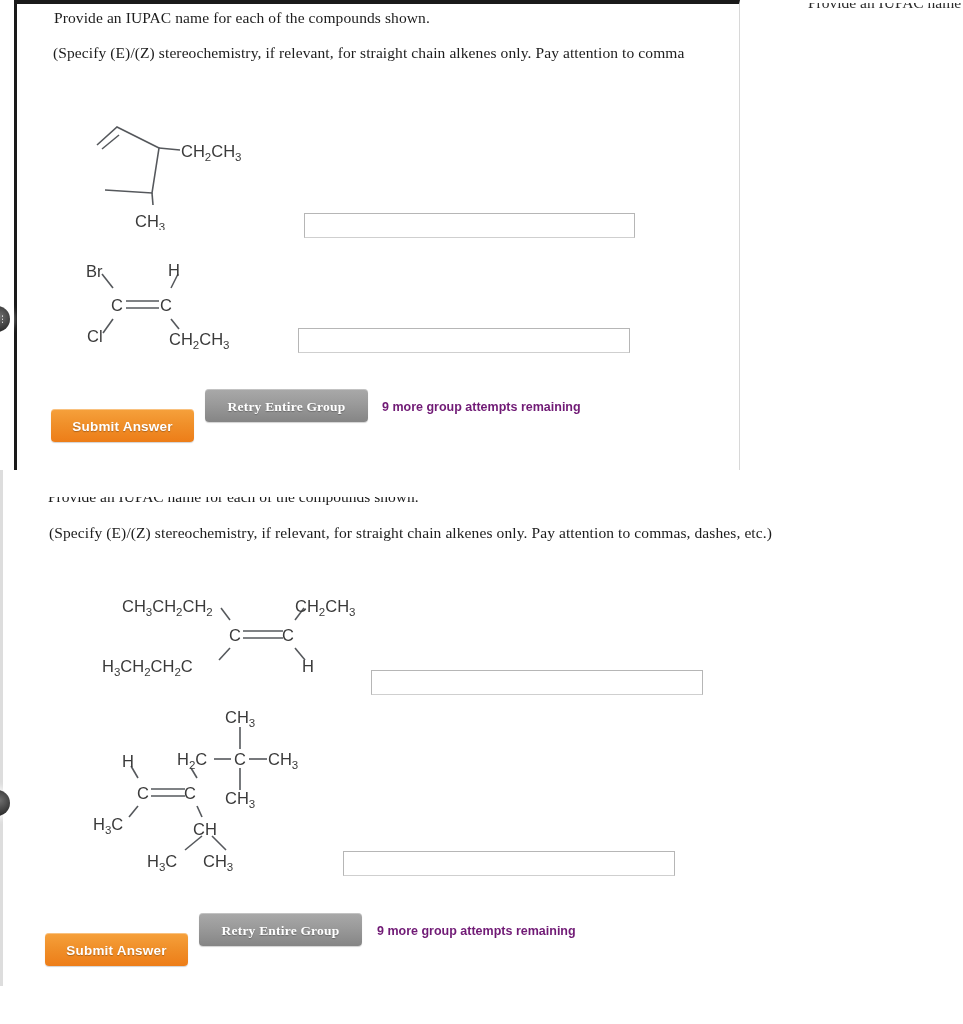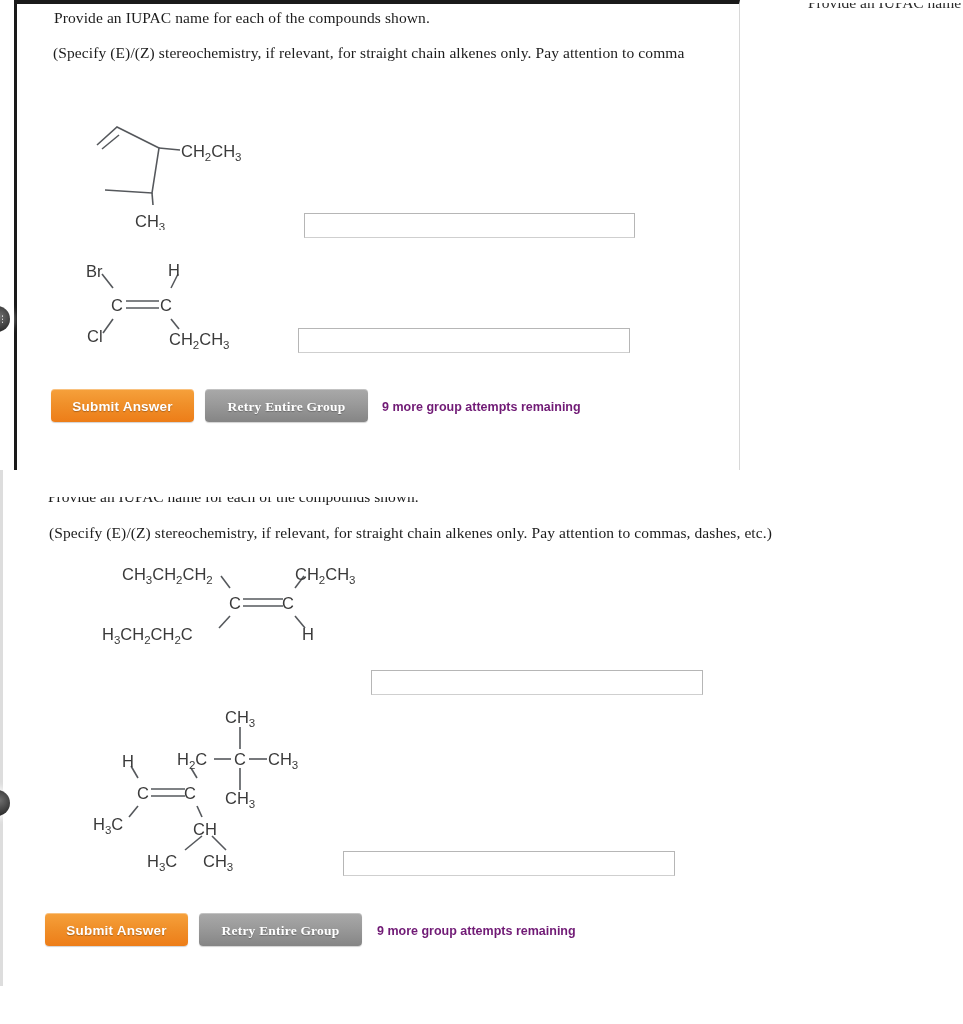--- a/index.html
+++ b/index.html
@@ -84,20 +84,21 @@
     letter-spacing: .2px;
     cursor: pointer;
     text-align: center;
     line-height: 33px;
     height: 33px;
     text-shadow: 0 1px 1px rgba(0,0,0,.28);
   }
   .btn-submit {
     background: linear-gradient(to bottom, #f6a13c 0%, #f0902a 45%, #ed7d18 100%);
     box-shadow: inset 0 1px 0 rgba(255,255,255,.35), 0 1px 1px rgba(0,0,0,.18);
+    margin-top: 20px;
   }
   .btn-retry {
     background: linear-gradient(to bottom, #a9a9a9 0%, #9a9a9a 45%, #858585 100%);
     box-shadow: inset 0 1px 0 rgba(255,255,255,.3), 0 1px 1px rgba(0,0,0,.18);
     font-family: Liberation Serif, serif;
   }
   .attempts {
     position: absolute;
     font-family: "Liberation Sans", sans-serif;
     font-size: 12.5px;
@@ -198,21 +199,21 @@
   <button class="btn btn-retry" style="left:205px; top:389px; width:163px;">Retry Entire Group</button>
 
   <div class="attempts" style="left:382px; top:400px;">9 more group attempts remaining</div>
 
   <div class="card-bottom"></div>
 
   <div class="clipped-heading">Provide an IUPAC name for each of the compounds shown.</div>
 
   <div class="prompt-line" style="left:49px; top:524px;">(Specify (E)/(Z) stereochemistry, if relevant, for straight chain alkenes only. Pay attention to commas, dashes, etc.)</div>
 
-  <div class="struct" style="left:90px; top:558px; width:270px; height:100px;">
+  <div class="struct" style="left:90px; top:590px; width:270px; height:100px;">
     <svg width="270" height="100" viewBox="0 0 270 100">
 
       <line class="bond" x1="153" y1="41" x2="193" y2="41"></line>
       <line class="bond" x1="153" y1="48" x2="193" y2="48"></line>
 
       <line class="bond" x1="140" y1="30" x2="131" y2="18"></line>
 
       <line class="bond" x1="140" y1="58" x2="129" y2="70"></line>
 
       <line class="bond" x1="205" y1="30" x2="214" y2="18"></line>

